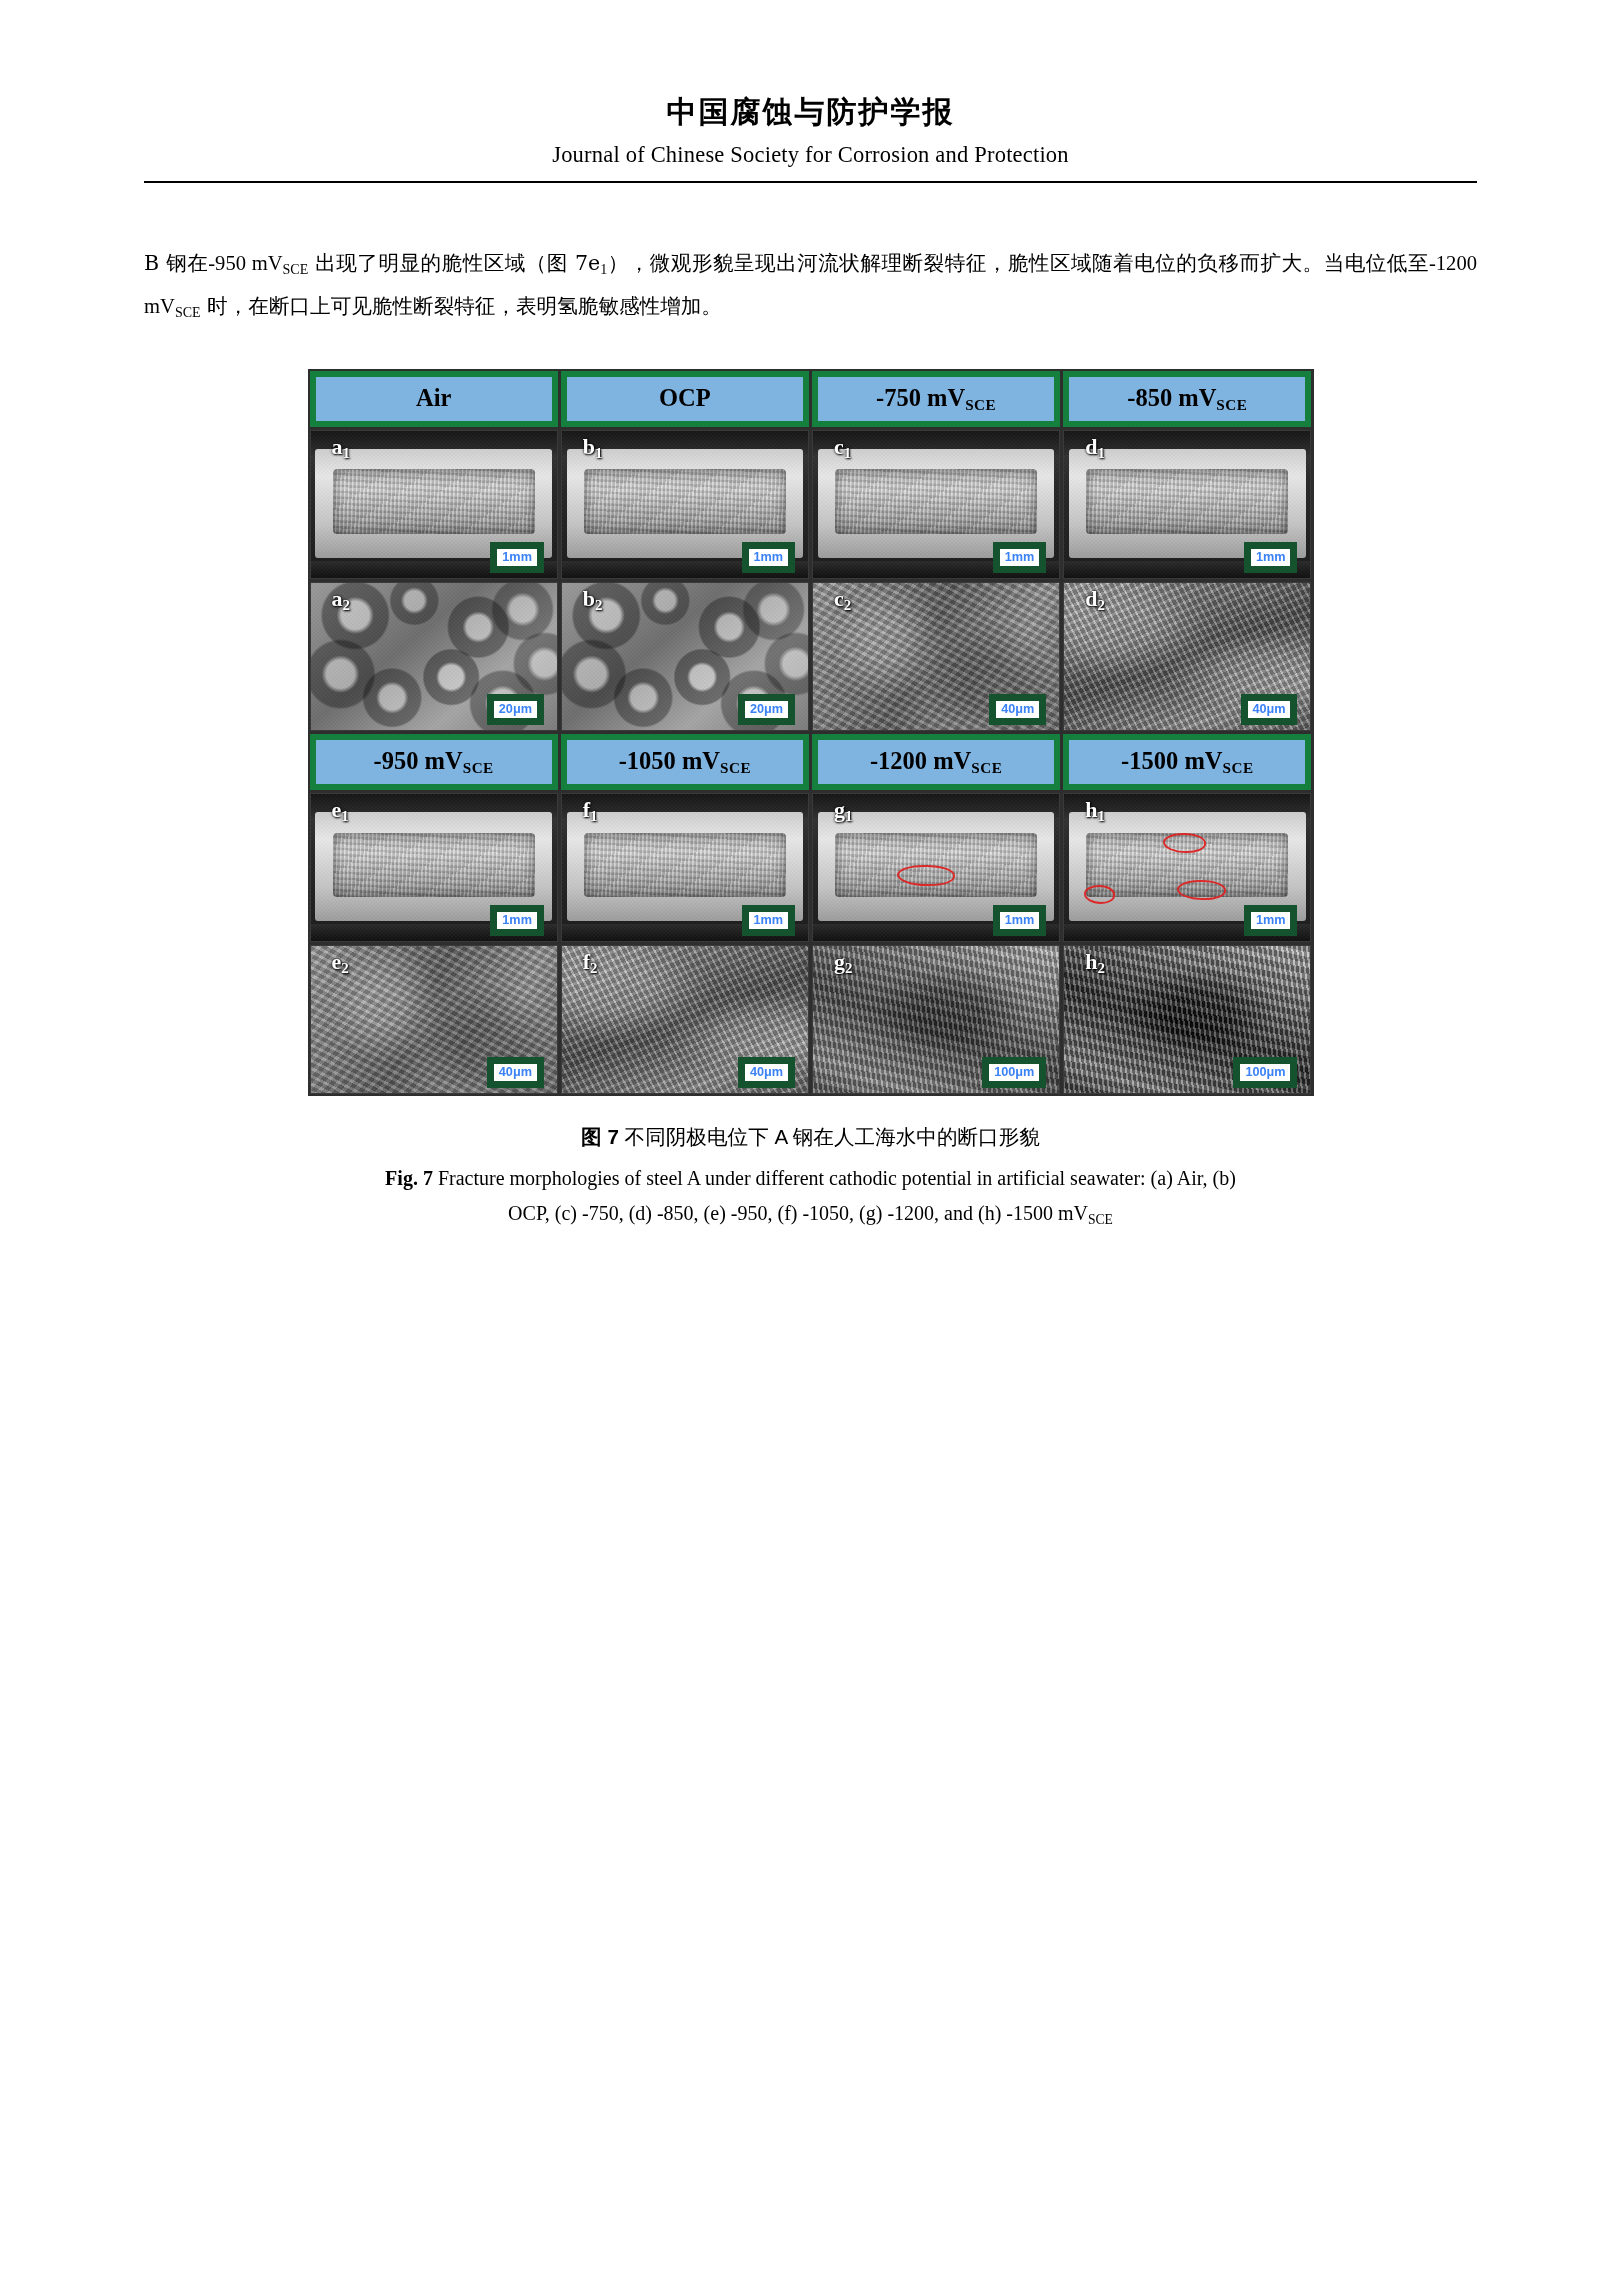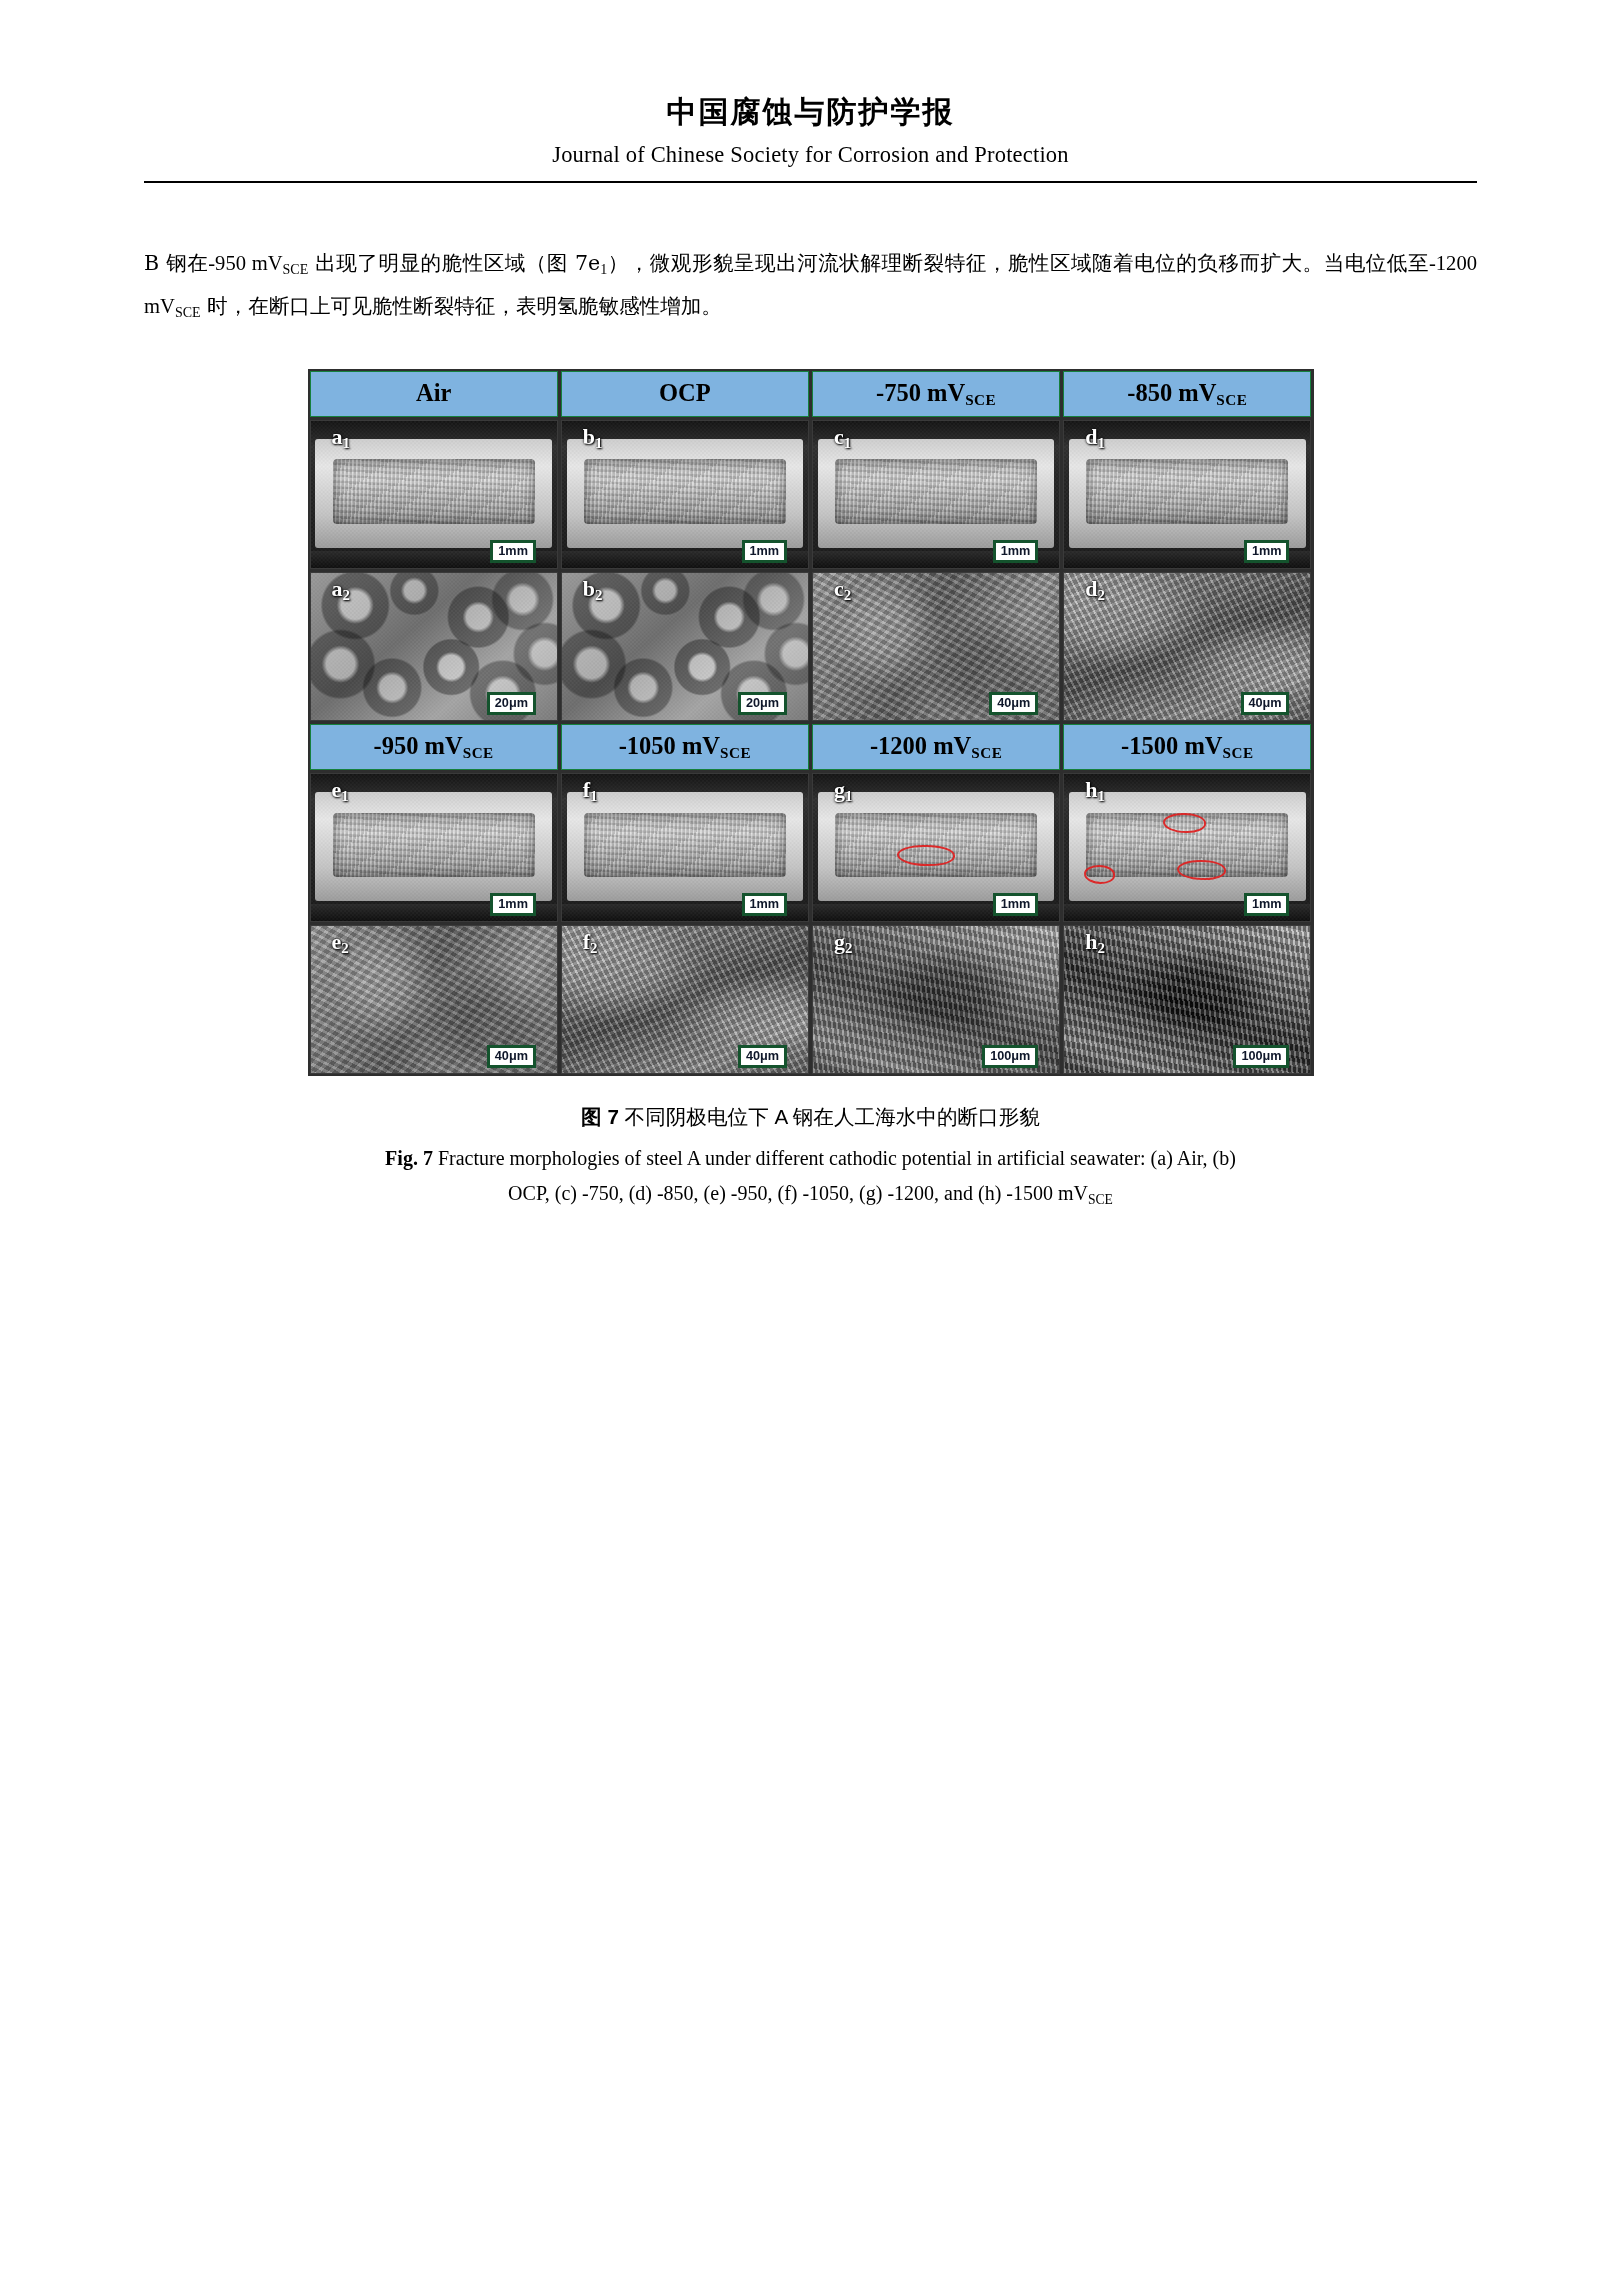--- a/index.html
+++ b/index.html
@@ -76,21 +76,21 @@
   }
   .hdr-cell {
     flex: 1 1 0;
     background: #7fb3e0;
     text-align: center;
     font-family: "Liberation Serif", serif;
     font-weight: bold;
     font-size: 24.5px;
     padding: 6.9px 0 7.8px 0;
     color: #000;
-    border: 1px solid #15803d;
+    border: 6px solid #15803d;
     box-sizing: border-box;
   }
   .hdr-cell sub { font-size: 0.62em; vertical-align: -0.25em; letter-spacing: 0.5px;}
   .img-row {
     display: flex;
     gap: 2.9px;
   }
   .sem {
     position: relative;
     flex: 1 1 0;
@@ -107,31 +107,31 @@
     color: #fff;
     font-family: "Liberation Serif", serif;
     font-weight: bold;
     font-size: 22px;
     text-shadow: 0 0 2.9px #000, 1px 1px 2px #000;
     z-index: 5;
   }
   .panel-label sub { font-size: 0.68em; vertical-align: -0.3em; }
   .scalebar {
     position: absolute;
-    right: 21px;
+    right: 13px;
     bottom: 4.9px;
     background: #ffffff;
-    color: #0f172a;
+    color: #3b82f6;
     font-family: "Liberation Sans", sans-serif;
     font-size: 12.7px;
     font-weight: bold;
     line-height: 1;
     padding: 2px 4.9px 2.9px 4.9px;
     z-index: 5;
-    border: 3px solid #14532d;
+    border: 7px solid #14532d;
   }
 
   
   .tex {
     position: absolute;
     inset: 0;
   }
   
   .macro-bg {
     background:

